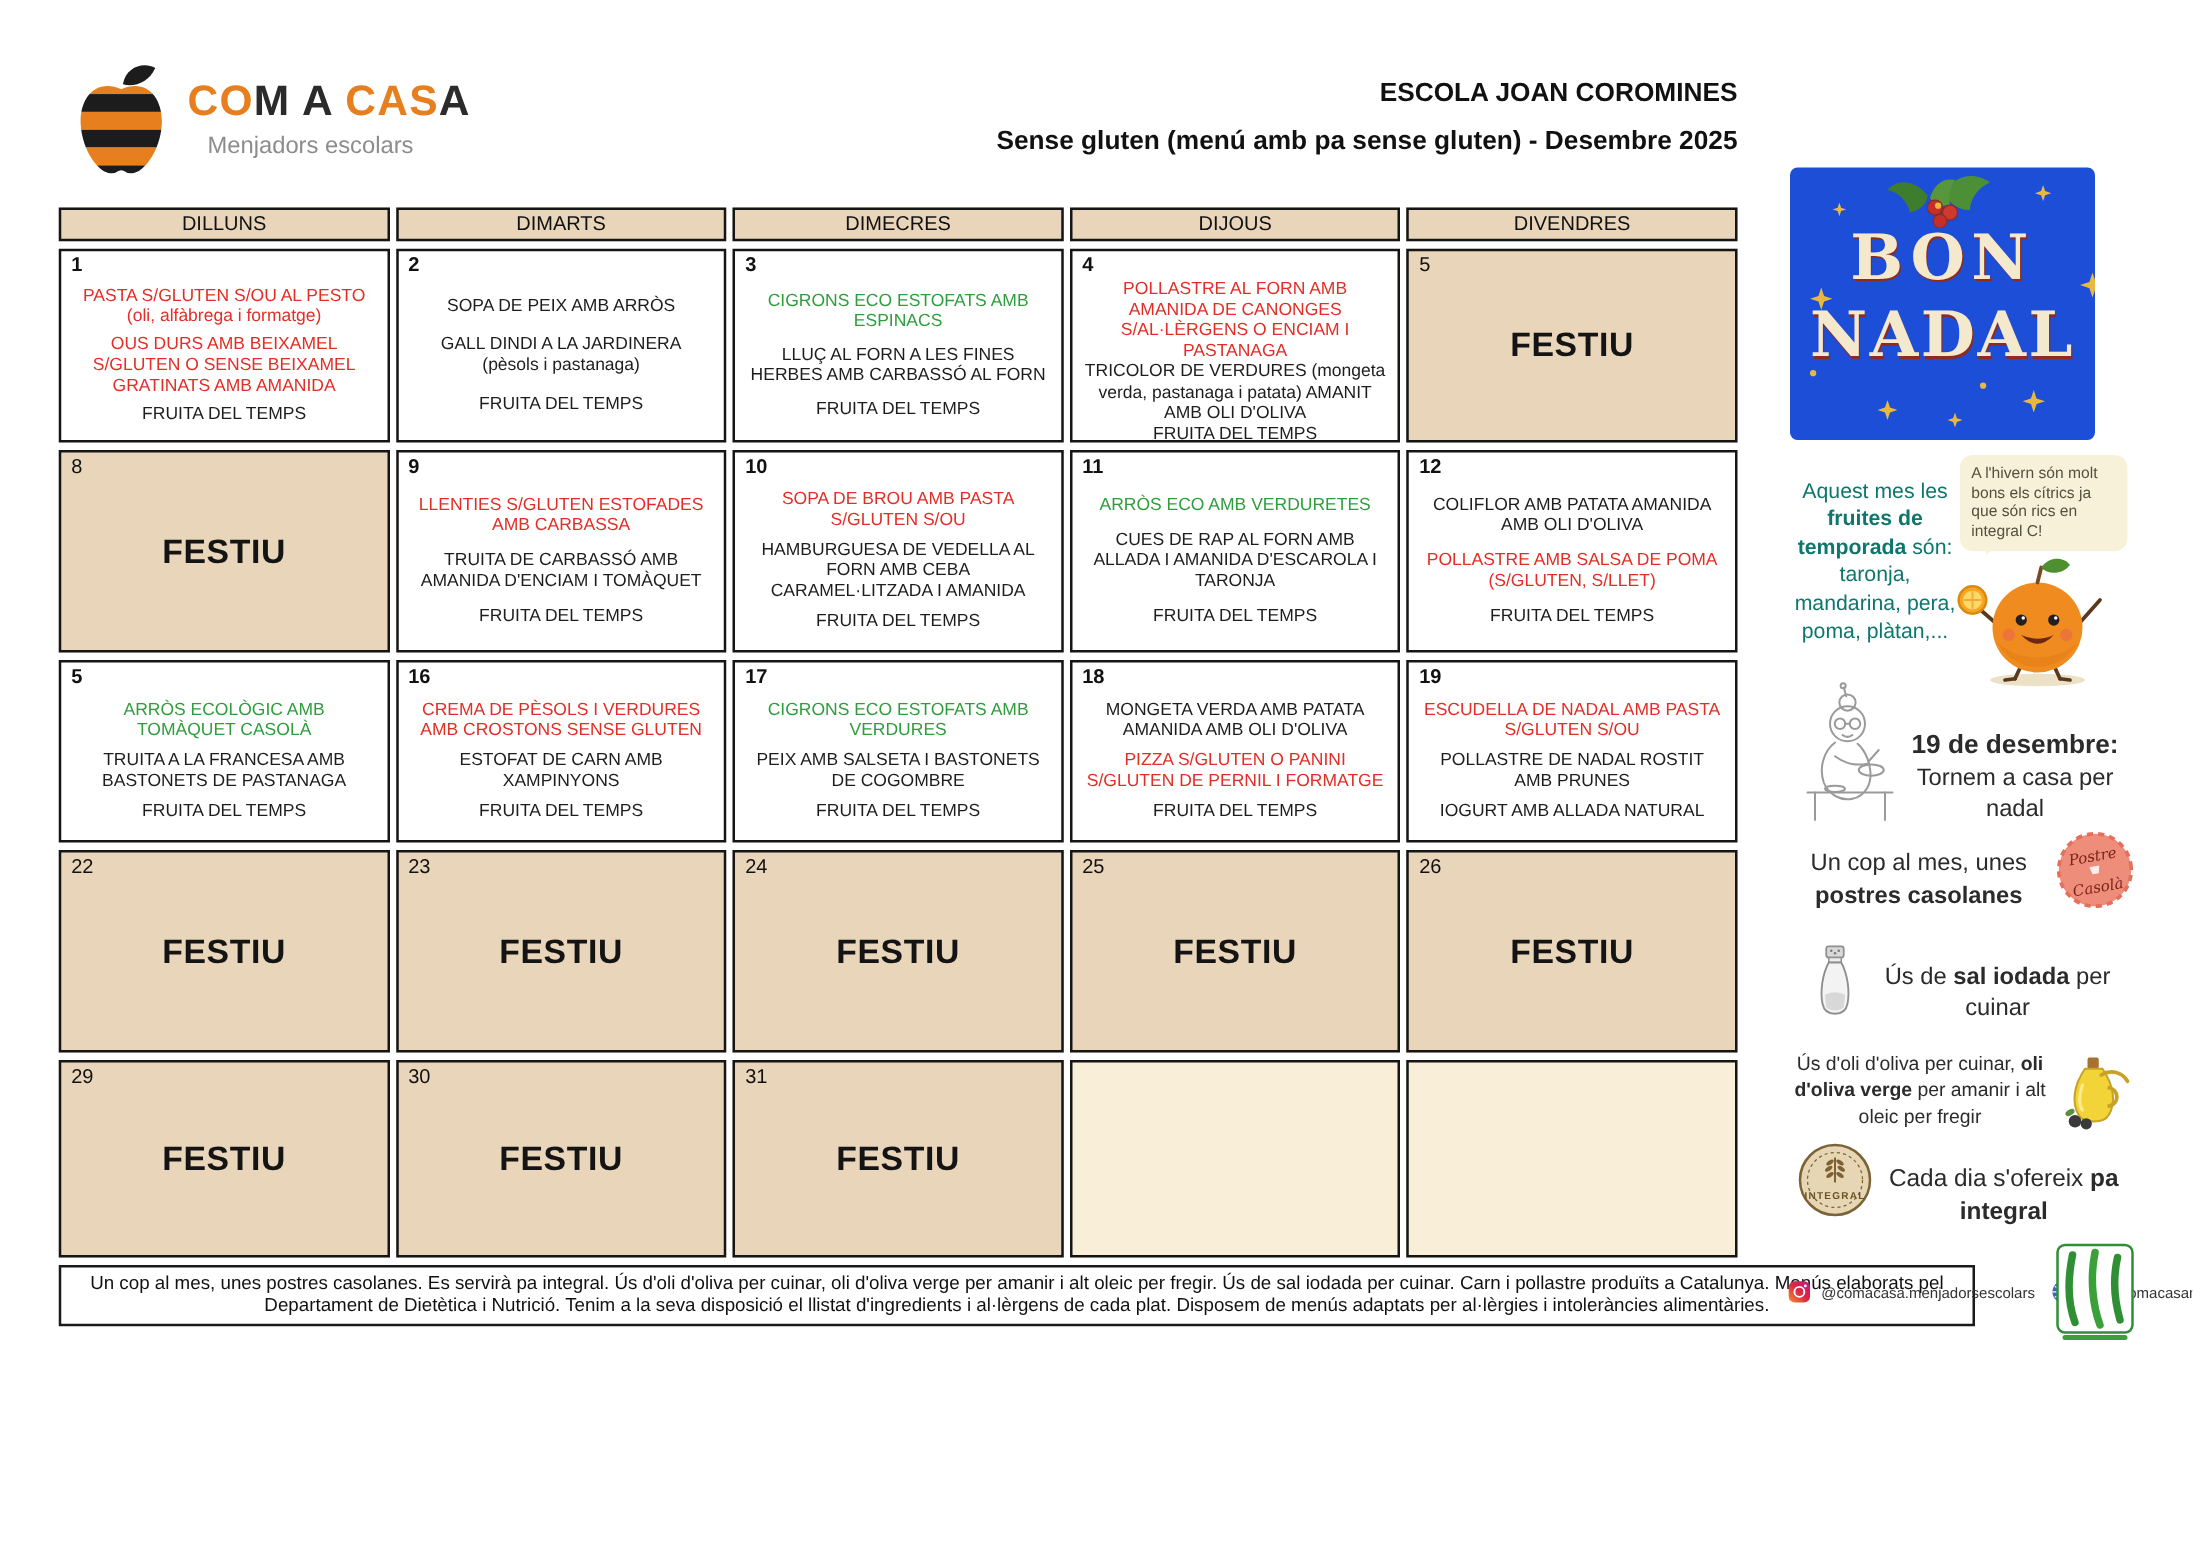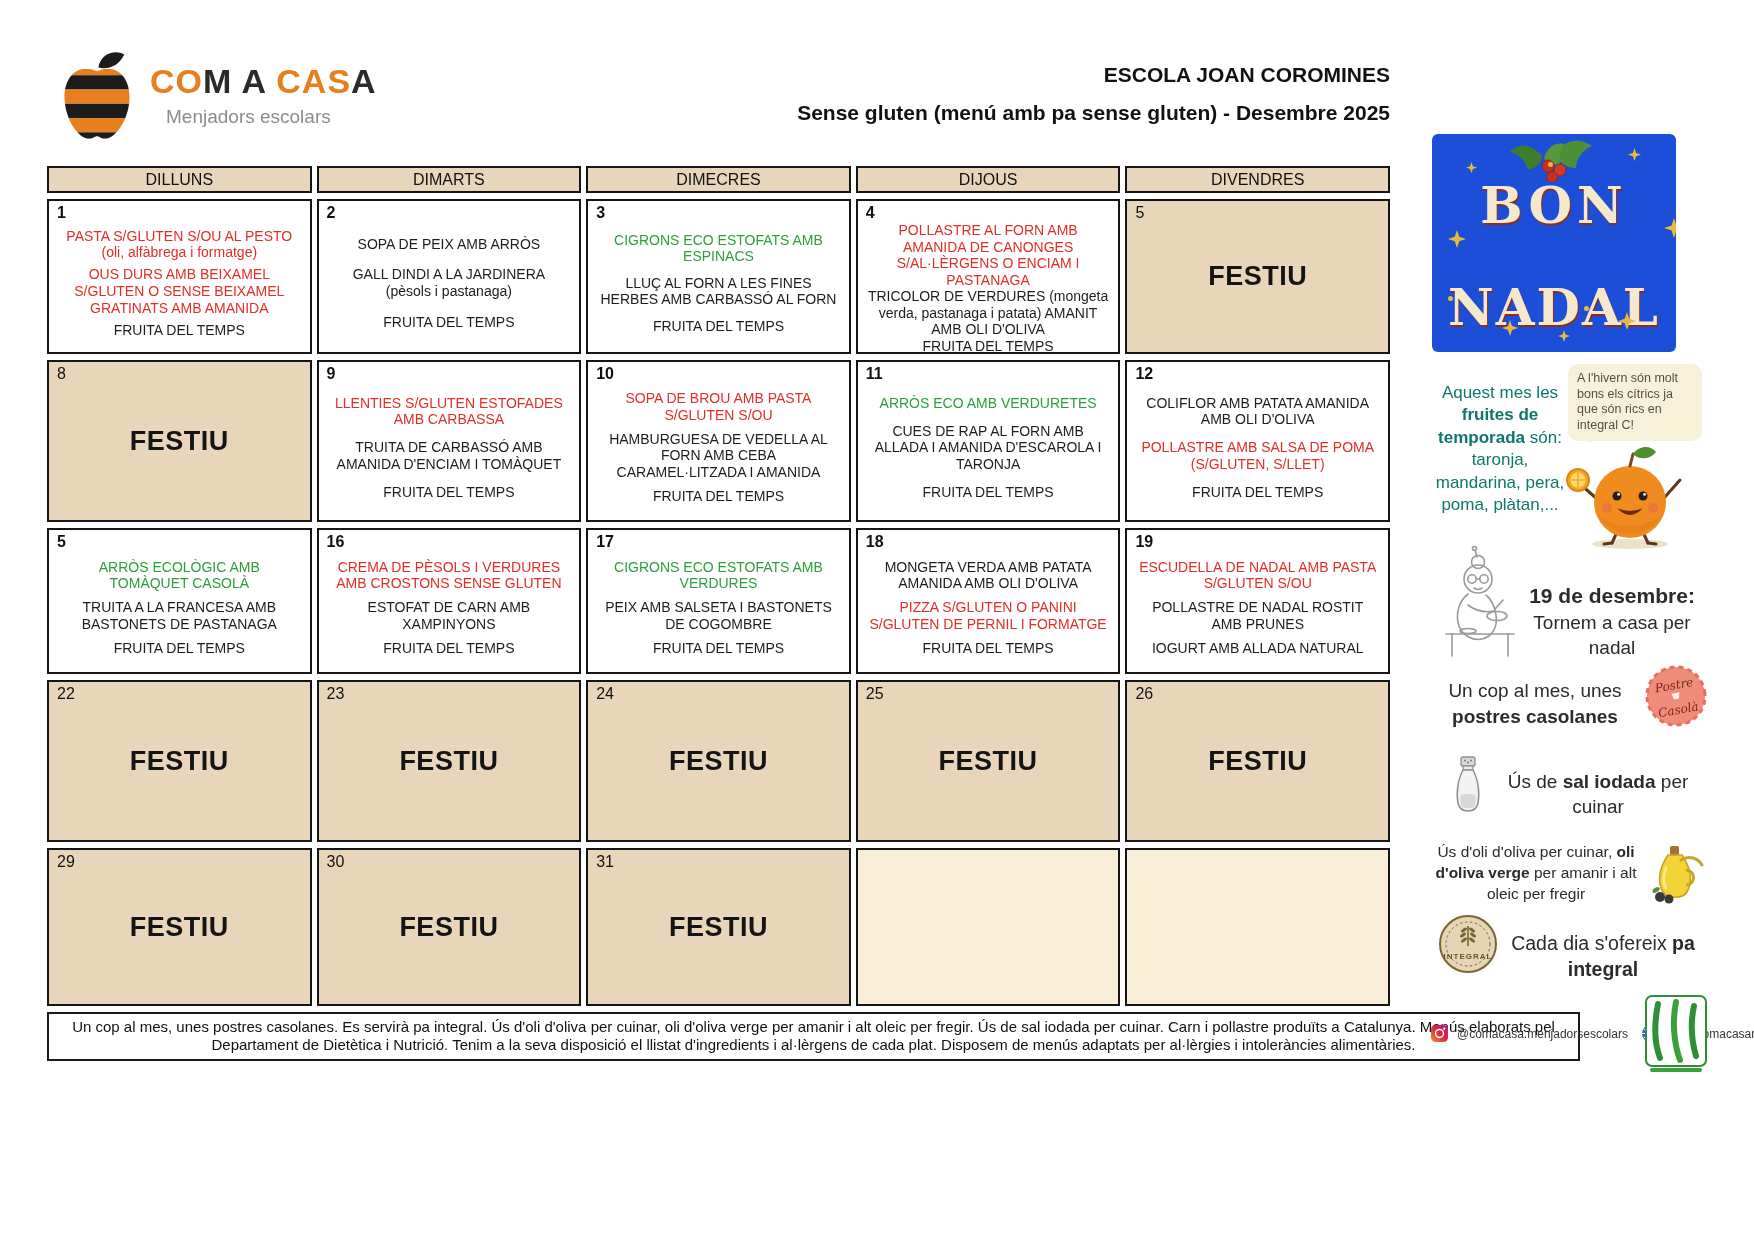--- a/index.html
+++ b/index.html
@@ -34,21 +34,21 @@
   
   #footer { position:absolute; left:47px; top:1012px; width:1533px; border:2px solid #1a1a1a;
     padding:4px 14px; text-align:center; font-size:15px; line-height:1.22; color:#111; }
   
   .banner { position:absolute; left:1432px; top:134px; width:244px; height:218px;
     background:#1d4ed8; border-radius:6px; overflow:hidden; }
   .banner-holly { position:absolute; left:50%; top:2px; transform:translateX(-50%); }
   .banner-line { position:absolute; width:100%; text-align:center; color:#f5e9cd;
     font-family:"DejaVu Serif", serif; font-weight:bold; text-shadow:1px 2px 0 #8d2b20; }
   .banner-line.l1 { top:42px; font-size:50px; letter-spacing:5px; }
-  .banner-line.l2 { top:104px; font-size:50px; letter-spacing:2px;margin-top:40px; }
+  .banner-line.l2 { top:104px; font-size:50px; letter-spacing:2px; }
   .sparkle { position:absolute; }
   .gold-dot { position:absolute; width:5px; height:5px; border-radius:50%; background:#e9b83f; }
   .fruits-text { position:absolute; left:1430px; top:382px; width:140px; text-align:center;
     font-size:17px; line-height:1.32; color:#0f766e; }
   .fruits-text b { font-weight:bold; }
   .bubble { position:absolute; left:1568px; top:364px; width:134px; background:#f8f1da;
     border-radius:10px; padding:7px 9px; font-size:12.5px; line-height:1.25; color:#55503e; }
   .bubble:after { content:""; position:absolute; left:16px; bottom:-9px;
     border:6px solid transparent; border-top:10px solid #f8f1da; transform:skewX(-18deg); }
   .mascot { position:absolute; left:1560px; top:438px; }

